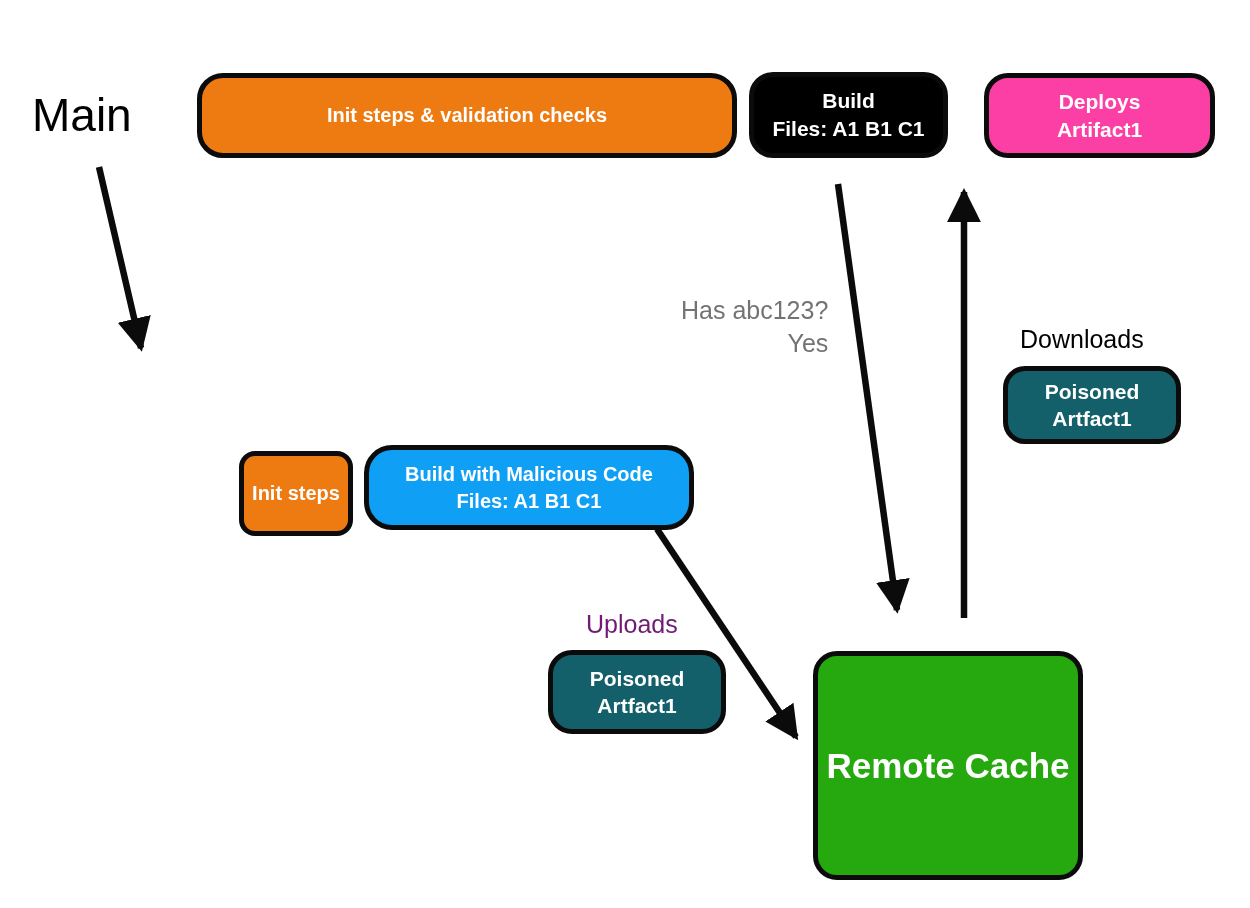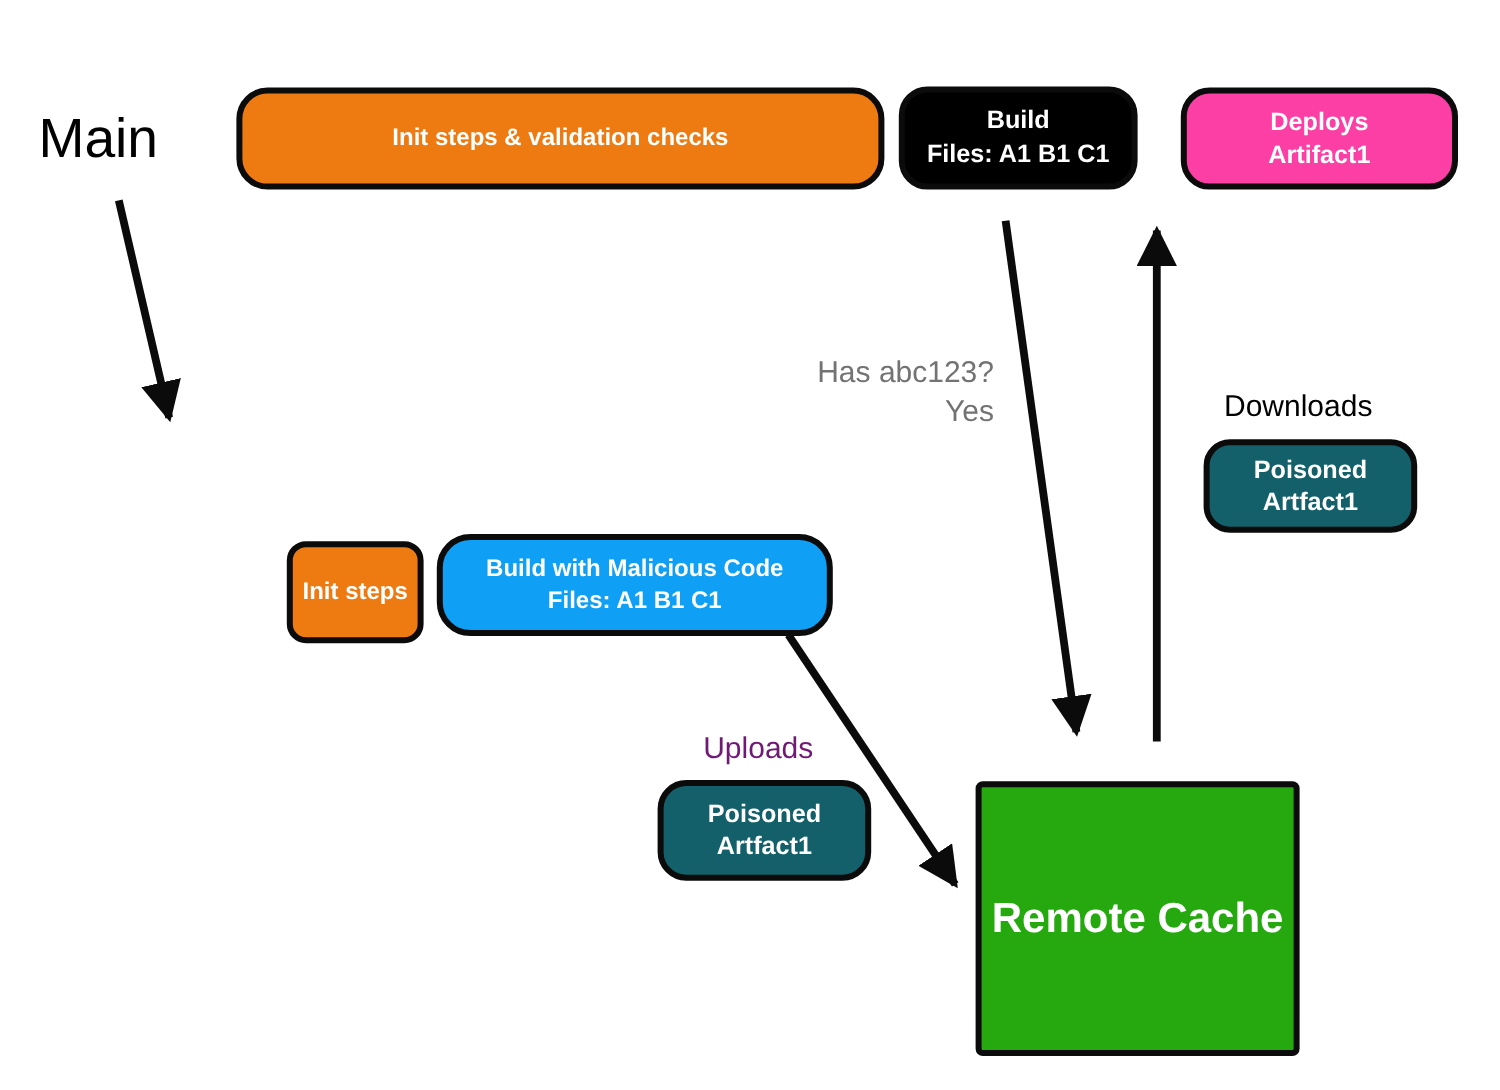--- a/index.html
+++ b/index.html
@@ -45,21 +45,21 @@
   }
 
   
   .n-init-validation { left:197px; top:73px;  width:540px; height:85px; border-radius:26px; font-size:20px; }
   .n-build           { left:749px; top:72px;  width:199px; height:86px; border-radius:24px; font-size:21px; line-height:1.32; }
   .n-deploys         { left:984px; top:73px;  width:231px; height:85px; border-radius:24px; font-size:21px; line-height:1.32; }
   .n-init-steps      { left:239px; top:423px; width:114px; height:85px; border-radius:16px; font-size:20px;margin-top:28px; }
   .n-build-malicious { left:364px; top:421px; width:330px; height:85px; border-radius:28px; font-size:20px; line-height:1.35; }
   .n-poisoned-upload   { left:548px; top:650px; width:178px; height:84px; border-radius:24px; font-size:21px; line-height:1.3; }
   .n-poisoned-download { left:1003px; top:366px; width:178px; height:78px; border-radius:22px; font-size:21px; line-height:1.3; }
-  .n-remote-cache    { left:813px; top:651px; width:270px; height:229px; border-radius:6px; font-size:35px; }
+  .n-remote-cache    { left:813px; top:651px; width:270px; height:229px; border-radius:24px; font-size:35px; }
 
   
   .l-main      { left:32px;  top:88px;  font-size:46px; }
   .l-innocent  { left:45px;  top:384px; font-size:42px; line-height:1.24; }
   .l-has-abc   { left:681px; top:294px; font-size:25px; line-height:1.3; }
   .l-downloads { left:1020px; top:325px; font-size:25px; }
   .l-uploads   { left:586px; top:610px; font-size:25px; }
 </style>
 </head>
 <body>

